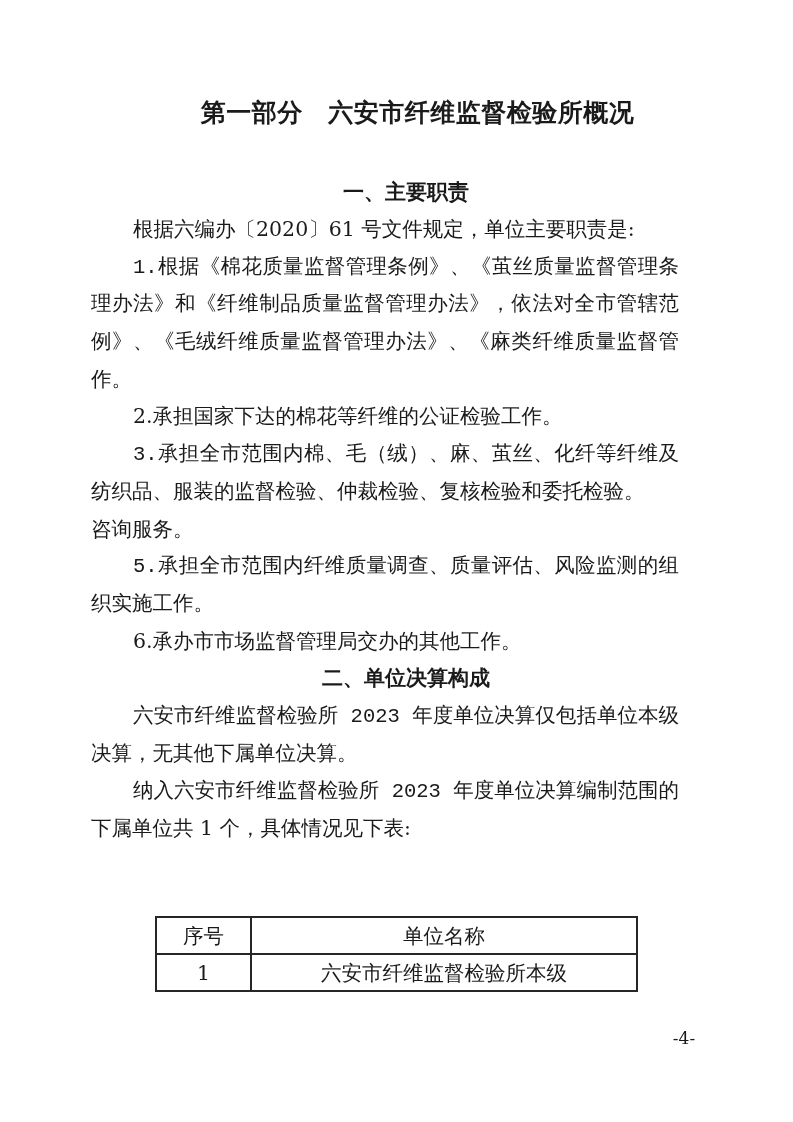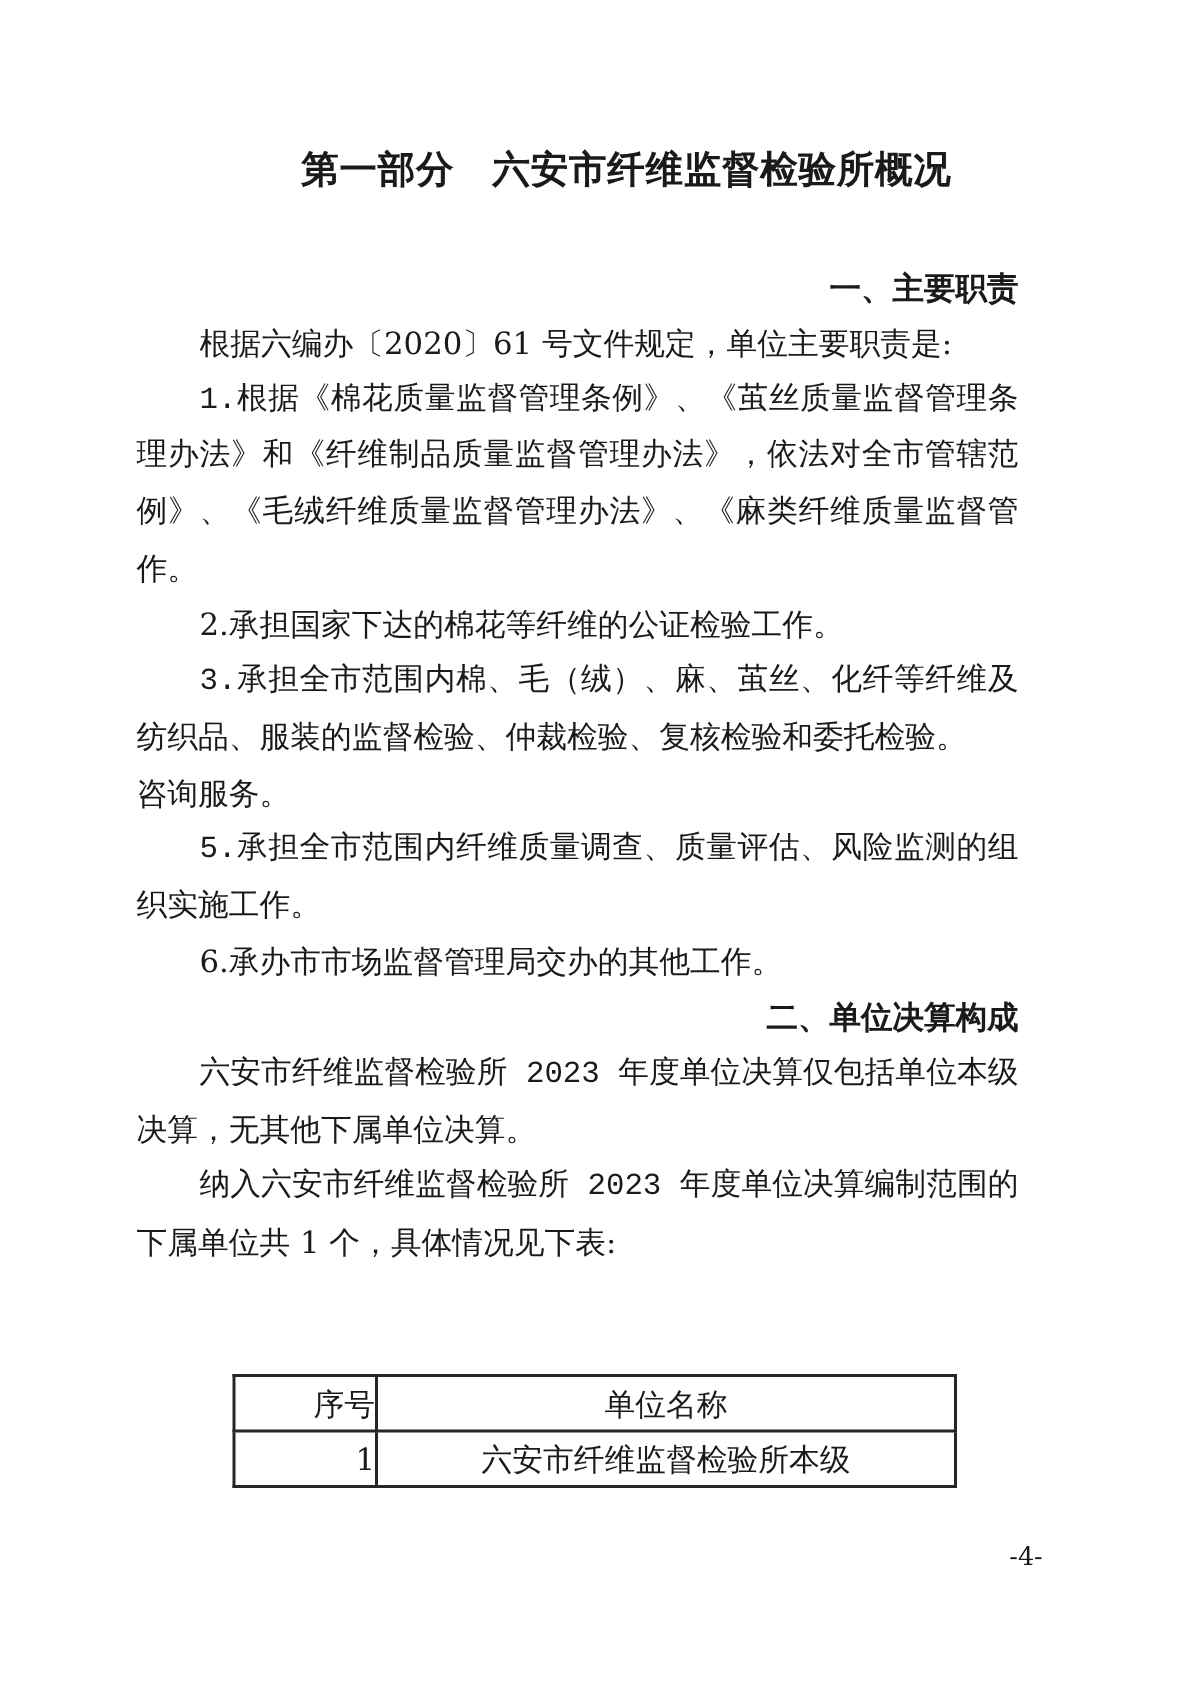--- a/index.html
+++ b/index.html
@@ -37,39 +37,39 @@
   .line {
     text-align: justify;
     white-space: nowrap;
   }
   .line.fill { text-align-last: justify; font-family: Liberation Mono, monospace; }
   .line.indent { text-indent: 42px; }
   .line.heading {
     font-family: "DejaVu Sans", "Liberation Sans", sans-serif;
     font-weight: 700;
     font-size: 21px;
-    text-align: right;
+    text-align: center;
   }
   .units-table {
     position: absolute;
     top: 916px;
     left: 155px;
     border-collapse: collapse;
     font-family: "DejaVu Serif", "Liberation Serif", serif;
     font-size: 20.5px;
     color: #1a1a1a;
   }
   .units-table td {
     border: 2px solid #262626;
     text-align: center;
     vertical-align: middle;
     height: 35px;
     padding: 0;
   }
-  .units-table td.c1 { width: 93px; text-align: right; }
+  .units-table td.c1 { width: 93px; }
   .units-table td.c2 { width: 384px; }
   .page-num {
     position: absolute;
     top: 1029px;
     left: 657px;
     width: 54px;
     text-align: center;
     font-family: "DejaVu Serif", "Liberation Serif", serif;
     font-size: 17px;
     line-height: 18px;

